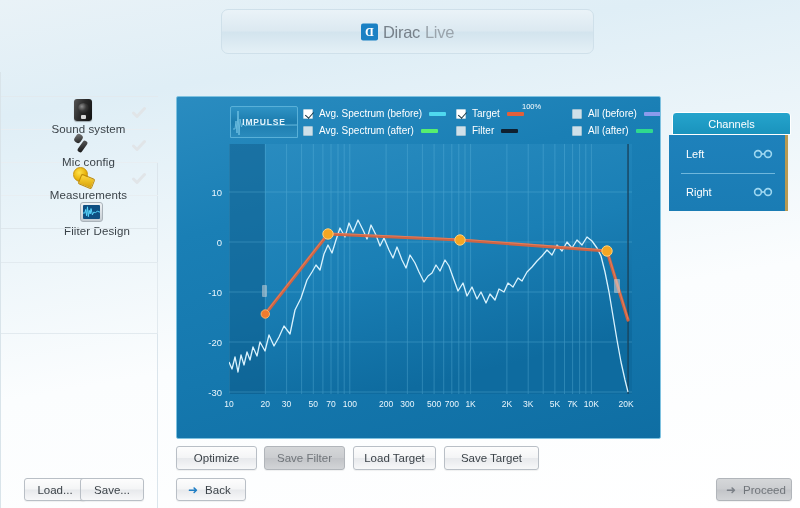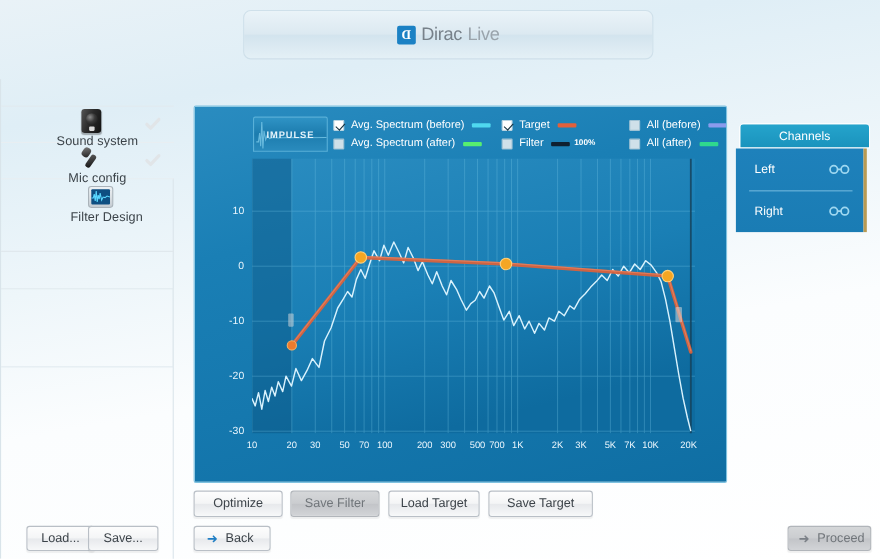--- a/index.html
+++ b/index.html
@@ -201,22 +201,22 @@
     border: solid #14313f; border-width: 0 1.6px 1.6px 0;
     transform: rotate(42deg);
   }
   .lg-text {
     margin-left: 6px; font-size: 10px; color: #ffffff; white-space: nowrap;
   }
   .lg-swatch {
     margin-left: 7px; width: 17px; height: 4px; border-radius: 1px; flex: 0 0 17px;
   }
   #pct-label {
-    position: absolute; left: 345px; top: 28px;
-    font-size: 7.5px; color: #ffffff; font-weight: bold;
+    position: absolute; left: 345px; top: 5px;
+    font-size: 7.5px; color: #ffffff; font-weight: normal;
   }
 
   #plot-area {
     position: absolute; left: 52px; top: 47px; width: 403px; height: 250px;
   }
   #plot-svg { position: absolute; left: 0; top: 0; }
   #y-axis-title {
     position: absolute; left: -38px; top: 50%;
     transform: translateY(-50%) rotate(-90deg);
     transform-origin: center;
@@ -321,20 +321,29 @@
       <span class="nav-icon">
           <span class="ic-mic"></span>
         </span>
       <span class="nav-label">Mic config</span>
       <svg class="nav-check" viewBox="0 0 14 14">
         <path d="M1.5 7 L5 10.5 L12.5 2.5" stroke="#e1e5e8" stroke-width="3" fill="none" stroke-linecap="round" stroke-linejoin="round"></path>
       </svg>
     </div>
 
 
+    <div class="nav-item">
+      <span class="nav-icon">
+          <span class="ic-tape"></span>
+        </span>
+      <span class="nav-label">Measurements</span>
+      <svg class="nav-check" viewBox="0 0 14 14">
+        <path d="M1.5 7 L5 10.5 L12.5 2.5" stroke="#e1e5e8" stroke-width="3" fill="none" stroke-linecap="round" stroke-linejoin="round"></path>
+      </svg>
+    </div>
 
     <div class="nav-item selected" style="margin-top:3px;">
       <span class="nav-icon">
         <span class="ic-filter">
           <svg class="ic-filter-wave" viewBox="0 0 19 16" preserveAspectRatio="none">
             <path d="M0 9 L2 9 L3 5 L4 12 L5 2 L6 13 L7 6 L8 10 L9 4 L10.5 11 L12 8 L14 8.5 L16 7 L19 8" stroke="#5ad8ff" stroke-width="1.1" fill="none"></path>
           </svg>
         </span>
       </span>
       <span class="nav-label">Filter Design</span>

